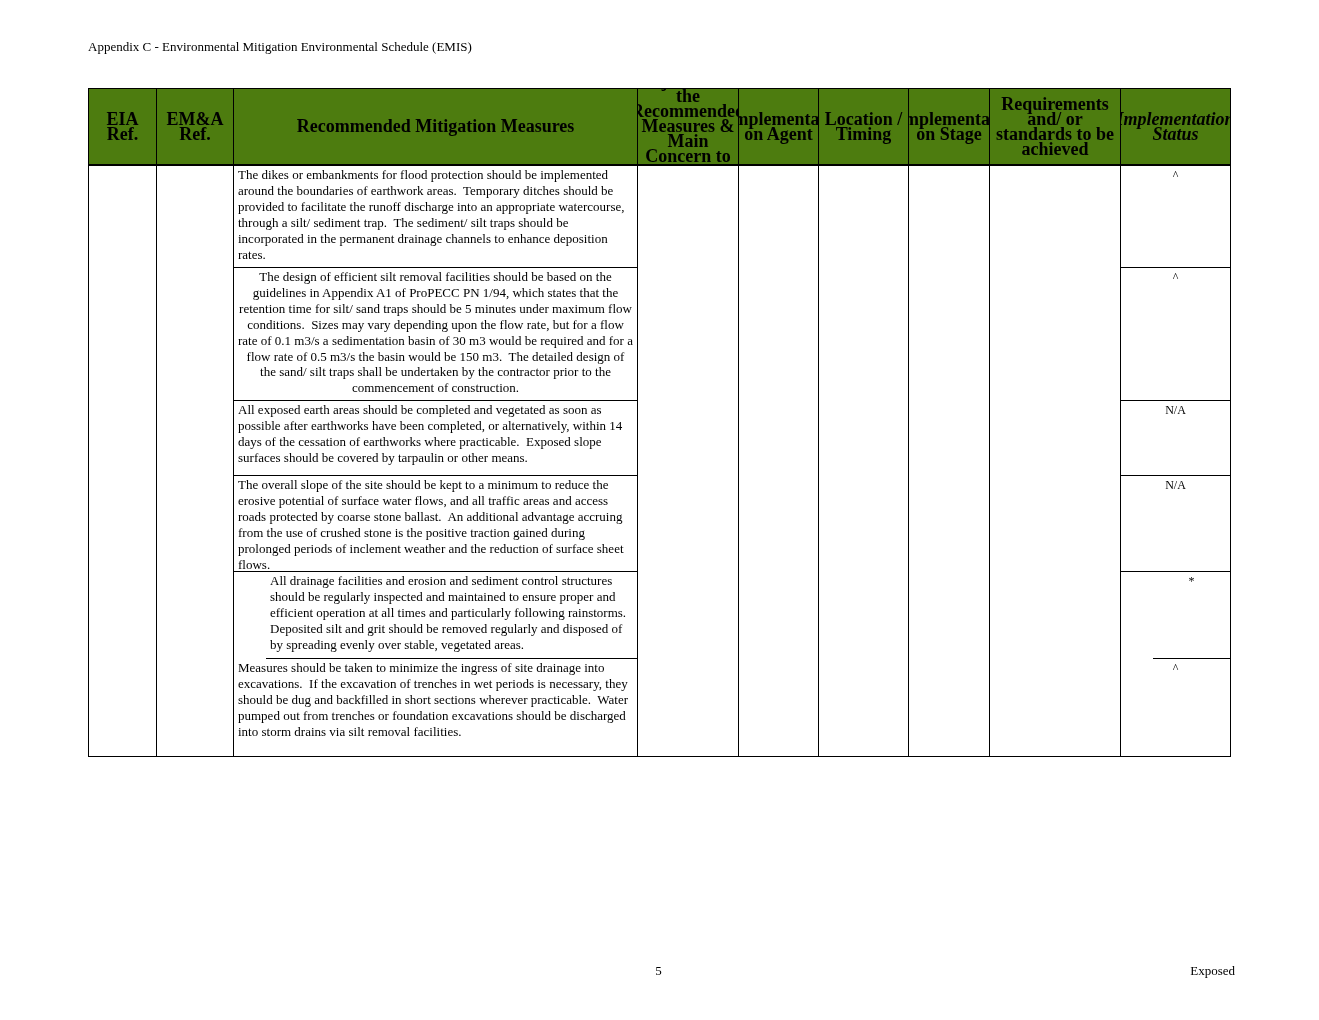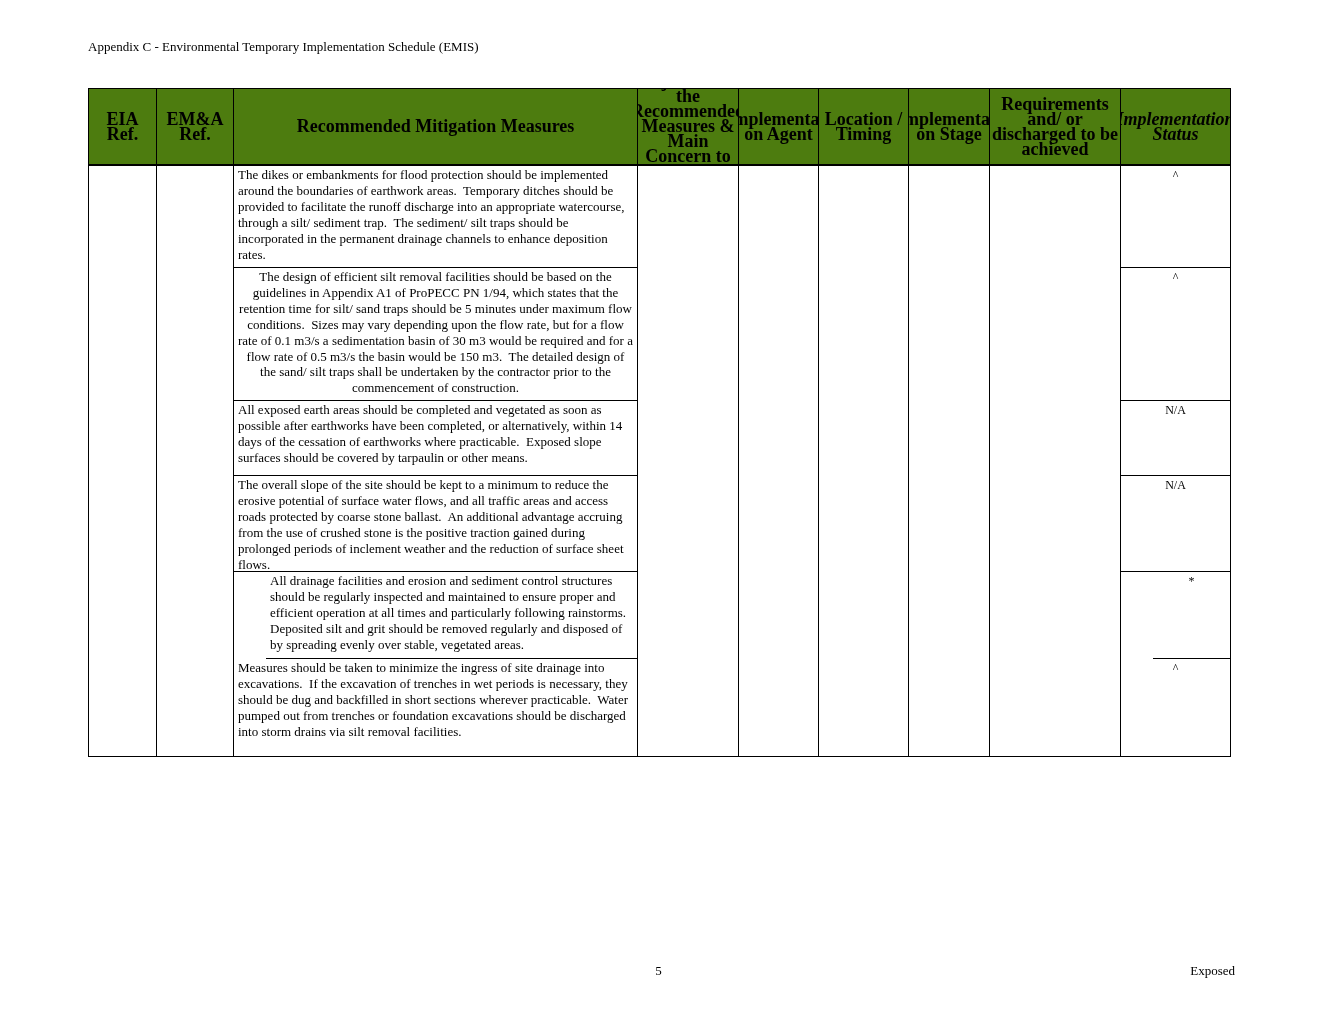--- a/index.html
+++ b/index.html
@@ -98,40 +98,40 @@
   .footer-brand {
     position: absolute;
     right: 84px;
     top: 963px;
     font-size: 13px;
   }
 </style>
 </head>
 <body>
 
-<div class="appendix-title">Appendix C - Environmental Temporary Implementation Schedule (EMIS)</div>
+<div class="appendix-title">Appendix C - Environmental Mitigation Environmental Schedule (EMIS)</div>
 
 <div class="emis-table">
 
   <div class="th">EIA Ref.</div>
   <div class="th">EM&amp;A Ref.</div>
   <div class="th">Recommended Mitigation Measures</div>
   <div class="th">Objectives of the
 Recommended
 Measures &amp; Main
 Concern to
 Address</div>
   <div class="th">Implementati
 on Agent</div>
   <div class="th">Location /
 Timing</div>
   <div class="th">Implementati
 on Stage</div>
   <div class="th">Requirements and/ or
-discharged to be
+standards to be
 achieved</div>
   <div class="th last">Implementation
 Status</div>
 
   <div class="bcol"></div>
   <div class="bcol"></div>
 
   <div class="bcol">
     <div class="mcell h1">The dikes or embankments for flood protection should be implemented around the boundaries of earthwork areas.  Temporary ditches should be provided to facilitate the runoff discharge into an appropriate watercourse, through a silt/ sediment trap.  The sediment/ silt traps should be incorporated in the permanent drainage channels to enhance deposition rates.</div>
     <div class="mcell h2">The design of efficient silt removal facilities should be based on the guidelines in Appendix A1 of ProPECC PN 1/94, which states that the retention time for silt/ sand traps should be 5 minutes under maximum flow conditions.  Sizes may vary depending upon the flow rate, but for a flow rate of 0.1 m3/s a sedimentation basin of 30 m3 would be required and for a flow rate of 0.5 m3/s the basin would be 150 m3.  The detailed design of the sand/ silt traps shall be undertaken by the contractor prior to the commencement of construction.</div>

